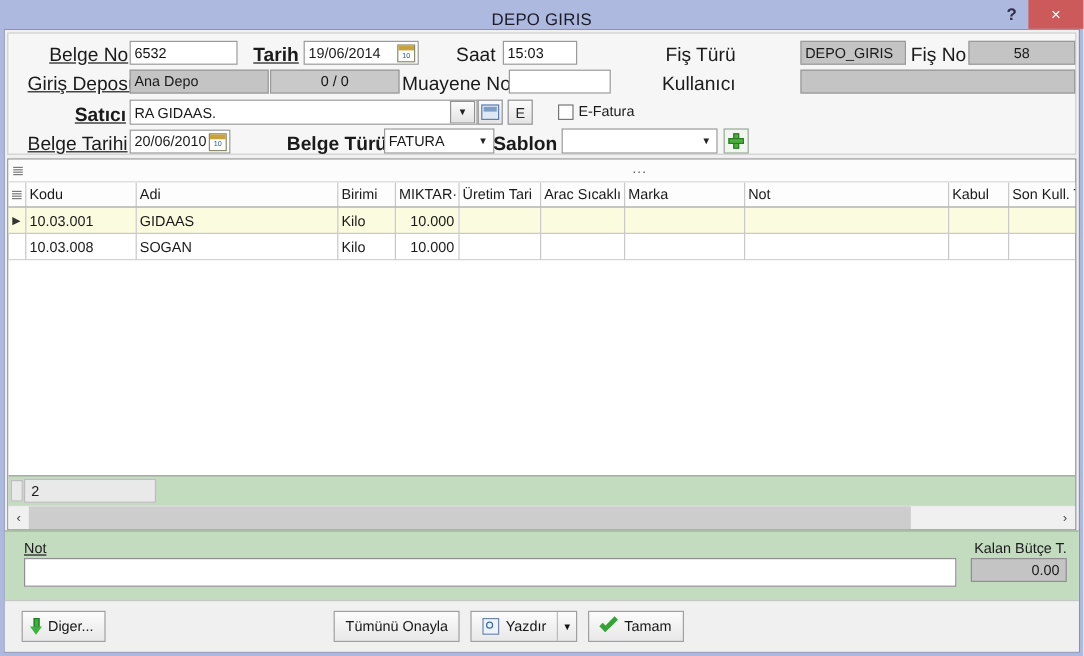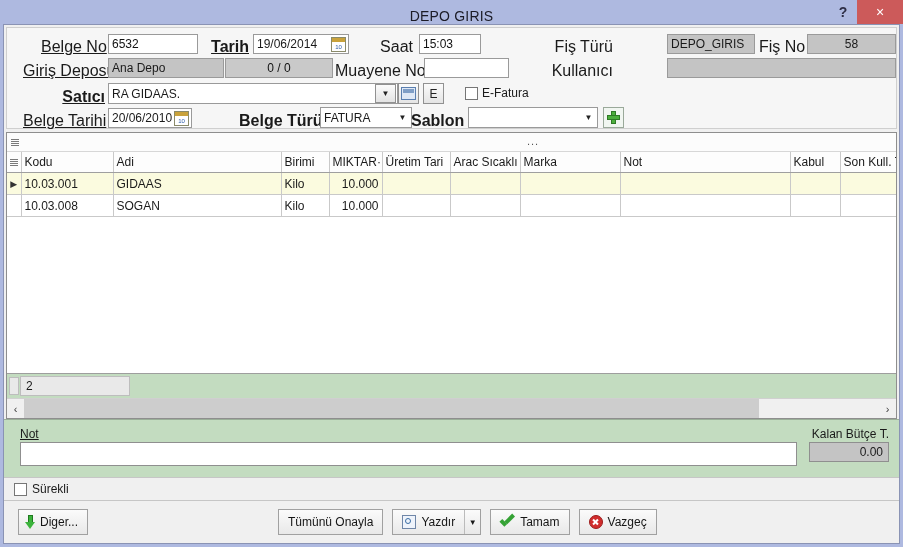--- a/index.html
+++ b/index.html
@@ -618,24 +618,20 @@
       </div>
     </div>
 
     <div class="note-panel">
       <span class="note-label"><span class="u">Not</span></span>
       <div class="note-input"></div>
       <span class="budget-label">Kalan Bütçe T.</span>
       <div class="budget-val">0.00</div>
     </div>
 
-    <div class="surekli-strip">
-      <span class="chkbox"></span>
-      <span class="lbl-inline">Sürekli</span>
-    </div>
 
     <div class="buttonbar">
       <div class="btn btn-diger">
         <span class="ic ic-down-arrow"></span>
         <span>Diger...</span>
       </div>
 
       <div class="grp-right">
 
         <div class="btn">
@@ -646,21 +642,17 @@
           <span class="ic ic-print"></span>
           <span>Yazdır</span>
           <span class="split-arrow">▼</span>
         </div>
 
         <div class="btn">
           <span class="ic ic-check"></span>
           <span>Tamam</span>
         </div>
 
-        <div class="btn">
-          <span class="ic ic-cancel"></span>
-          <span>Vazgeç</span>
-        </div>
       </div>
     </div>
 
   </div>
 </div>
 
 </body></html>

